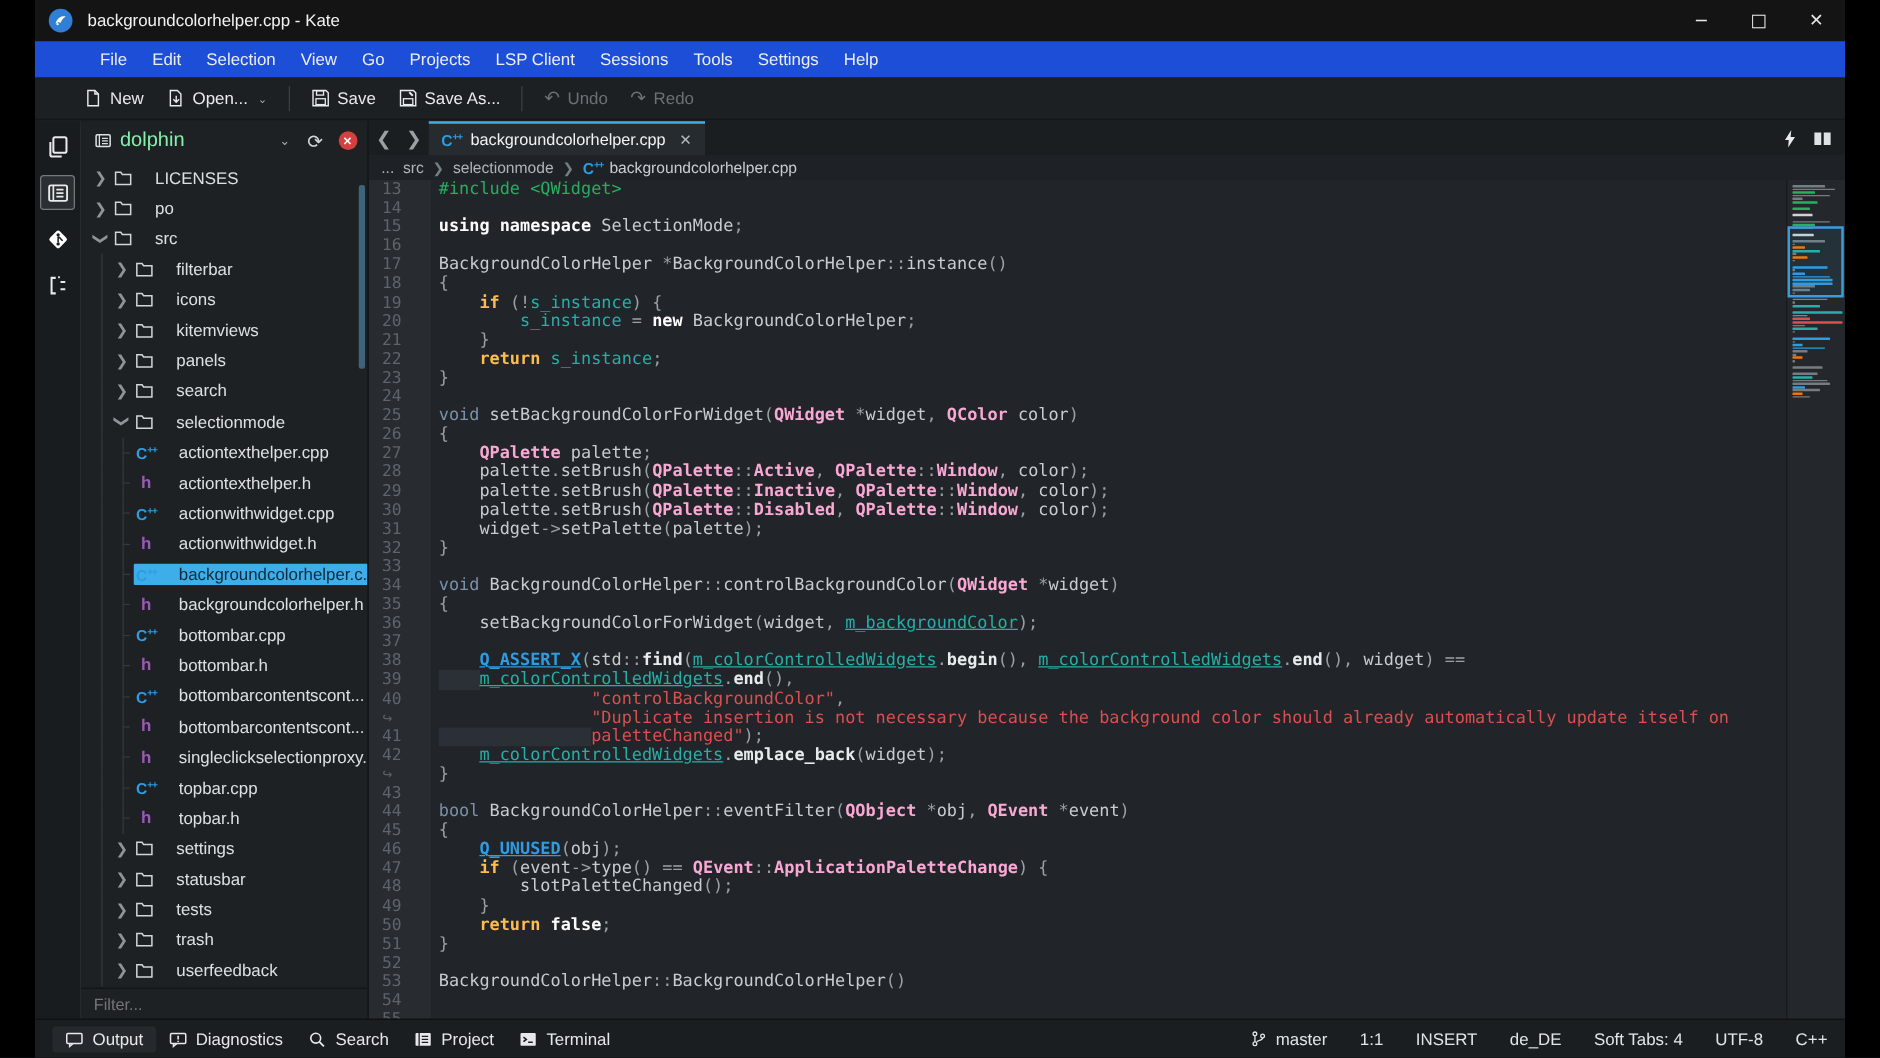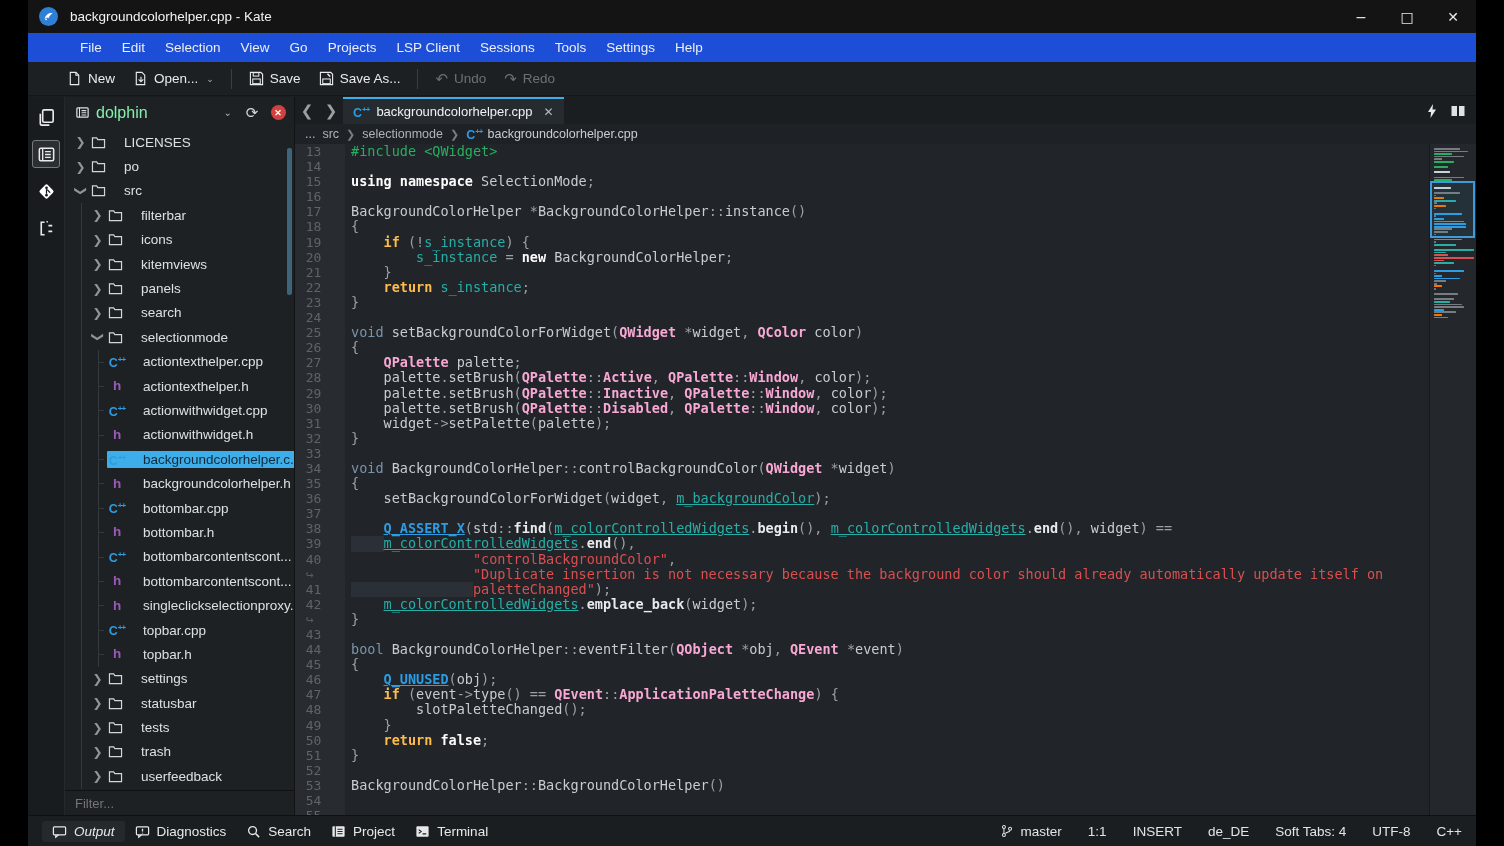--- a/index.html
+++ b/index.html
@@ -115,21 +115,21 @@
   .mmrow { height:2.6px; }
   .mmbar { height:1.7px; border-radius:0.5px; }
   .mmview { position:absolute; top:37px; left:0; width:45px; height:57px;
     border:2px solid #3d9bd9; background:rgba(61,174,233,0.07); }
 
   
   .bottombar { position:absolute; bottom:0; left:0; right:0; height:31px; background:#1b1e20;
     border-top:1px solid #0e1012; display:flex; align-items:center; padding:0 14px; }
   .bbtn { display:flex; align-items:center; gap:7px; font-size:13.5px; color:#e6e8ea;
     padding:3px 10px; border-radius:3px; }
-  .bbtn.current { background:#25292d;font-style:italic; }
+  .bbtn.current { background:#25292d; }
   .bbtn svg { width:15px; height:15px; }
   .statusgrp { margin-left:auto; display:flex; align-items:center; gap:26px; font-size:13.5px; color:#e2e5e7; }
   .statusitem { display:flex; gap:7px; }
   .statusitem svg { width:14px; height:14px; }
 </style>
 </head>
 <body>
 
 <div class="window">
 

